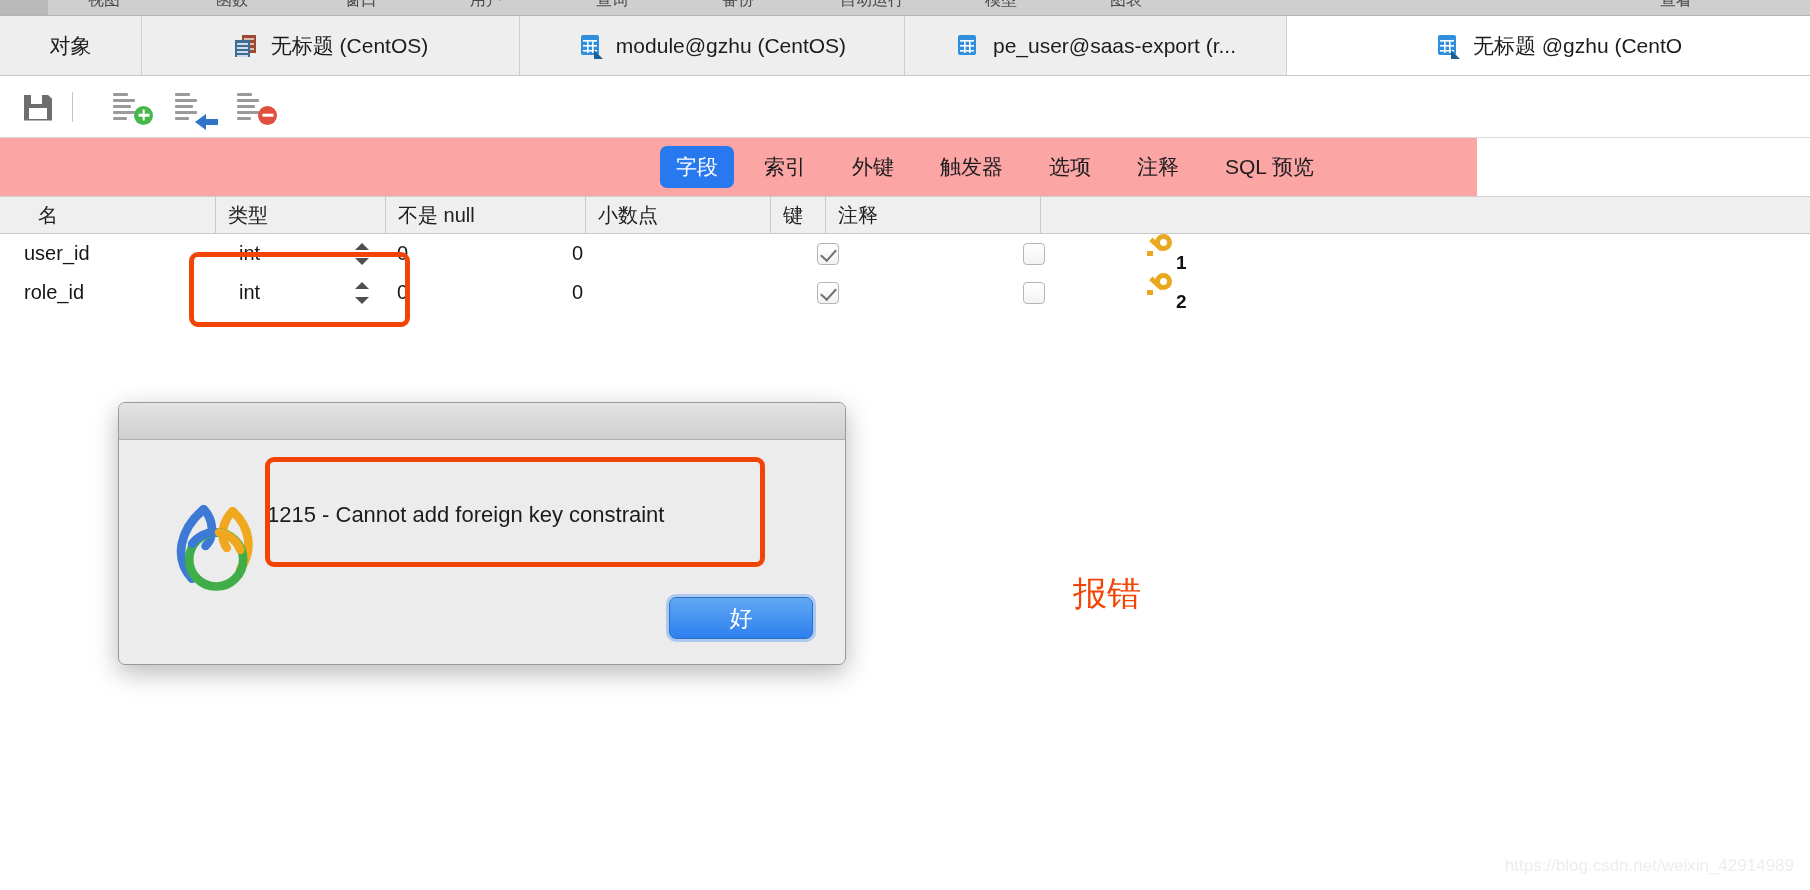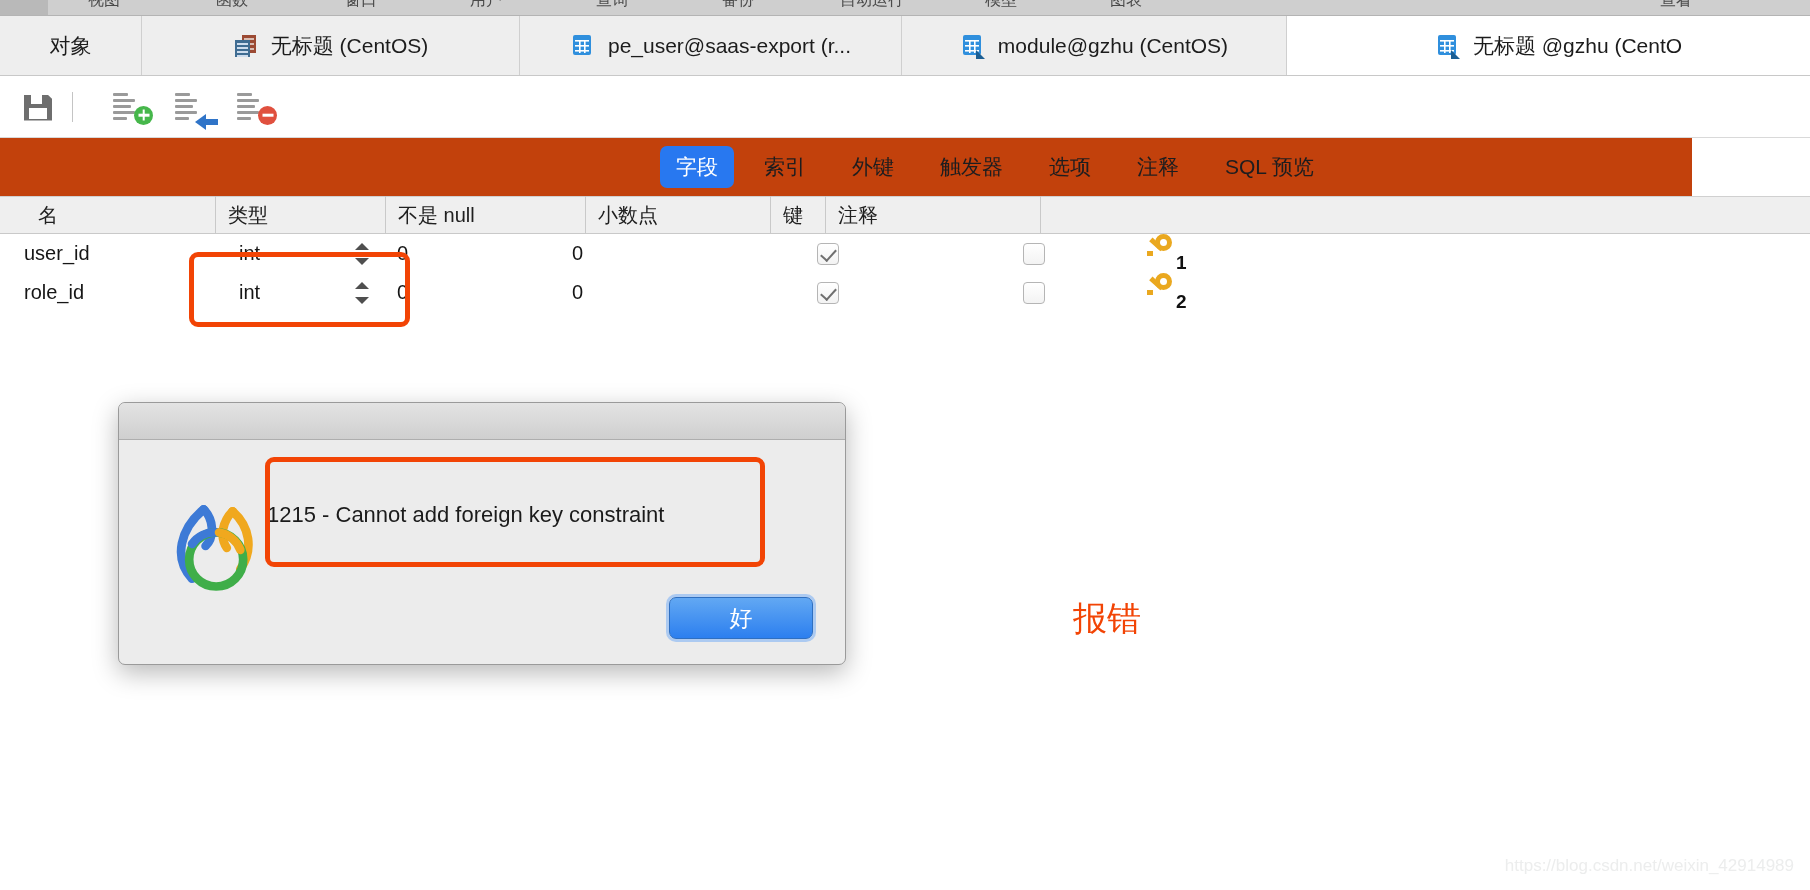--- a/index.html
+++ b/index.html
@@ -113,23 +113,23 @@
      width:11px; height:2.6px; background:#fff; }
   .badge.green::after{ content:""; position:absolute; left:50%; top:50%; transform:translate(-50%,-50%);
      width:2.6px; height:11px; background:#fff; }
   .arrowleft{ position:absolute; right:2px; bottom:2px; width:24px; height:17px; }
   .arrowleft::before{ content:""; position:absolute; left:0; top:4px; width:0; height:0;
      border-right:11px solid #2f74c8; border-top:8px solid transparent; border-bottom:8px solid transparent; }
   .arrowleft::after{ content:""; position:absolute; left:10px; top:9px; width:13px; height:6px; background:#2f74c8; }
 
   
   .innertabs {
-    position: absolute; left: 0; top: 138px; width: 1692px; height: 58px;
+    position: absolute; left: 0; top: 138px; width: 1477px; height: 58px;
     display: flex; align-items: center; justify-content: flex-start;
-    padding-left: 660px; gap: 0px; background:#c2410c;
+    padding-left: 660px; gap: 0px; background:#fca5a5;
   }
   .pill {
     font-size: 21px; color: #1d1d1f; padding: 7px 16px; border-radius: 7px;
     white-space: nowrap; margin-right: 14px;
   }
   .pill.active { background: #2878f0; color: #ffffff; }
 
   
   .gridhead {
     position: absolute; left: 0; top: 196px; width: 1810px; height: 38px;
@@ -249,33 +249,33 @@
     </div>
 
     <div class="tab" style="width:378px">
       <span class="ic ic-server">
         <span class="bk"></span>
           <span class="fr"></span>
       </span>
       <span class="tlabel">无标题 (CentOS)</span>
     </div>
 
-    <div class="tab" style="width:382px">
-      <span class="ic ic-table">
-          <span class="grid"></span>
-        </span>
-      <span class="tlabel">pe_user@saas-export (r...</span>
-    </div>
-
     <div class="tab" style="width:385px">
       <span class="ic ic-table pen">
           <span class="grid"></span>
           <span class="pn"></span>
         </span>
       <span class="tlabel">module@gzhu (CentOS)</span>
+    </div>
+
+    <div class="tab" style="width:382px">
+      <span class="ic ic-table">
+          <span class="grid"></span>
+        </span>
+      <span class="tlabel">pe_user@saas-export (r...</span>
     </div>
 
     <div class="tab active" style="flex:1 1 auto; justify-content:center; padding-left:42px;">
       <span class="ic ic-table pen">
           <span class="grid"></span>
           <span class="pn"></span>
         </span>
       <span class="tlabel">无标题 @gzhu (CentO</span>
     </div>
   </div>
@@ -426,17 +426,17 @@
       <div class="msgbox">
         <div class="msg-body">1215 - Cannot add foreign key constraint</div>
       </div>
 
       <div class="okbtn">好</div>
     </div>
   </div>
 
   <div class="annot" style="left:265px; top:457px; width:500px; height:110px;"></div>
 
-  <div class="annot-text" style="left:1073px; top:596px;">报错</div>
+  <div class="annot-text" style="left:1073px; top:571px;">报错</div>
 
   <div class="watermark">https://blog.csdn.net/weixin_42914989</div>
 
 </div>
 
 </body></html>

